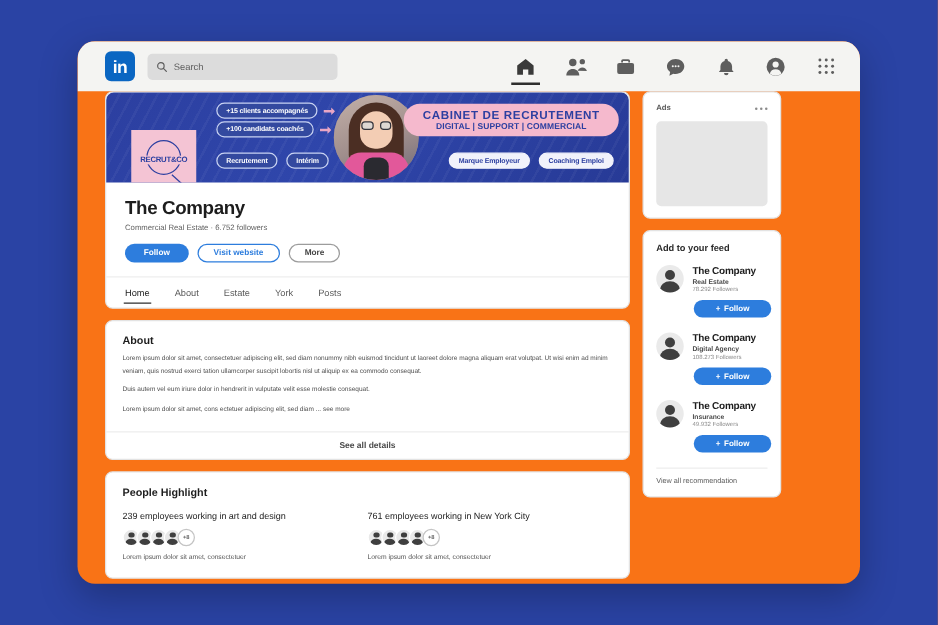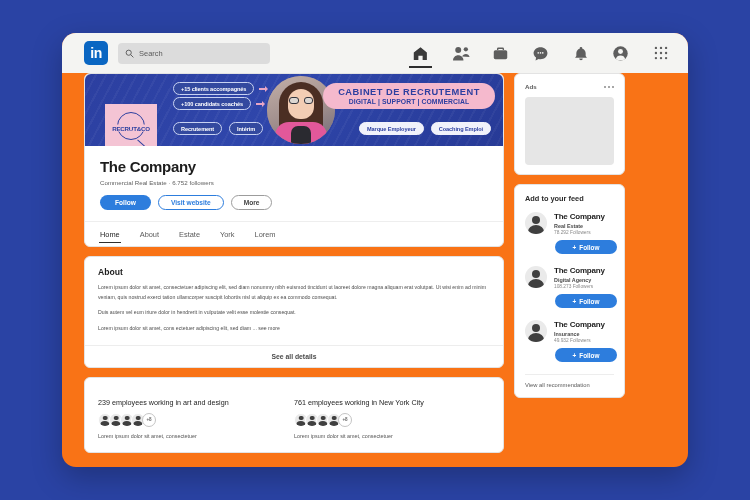--- a/index.html
+++ b/index.html
@@ -362,36 +362,37 @@
               <div class="btn outline-blue">Visit website</div>
               <div class="btn outline-gray">More</div>
             </div>
           </div>
 
           <div class="tabs">
             <div class="tab active">Home</div>
             <div class="tab">About</div>
             <div class="tab">Estate</div>
             <div class="tab">York</div>
-            <div class="tab">Lorem</div>
+            <div class="tab">Posts</div>
           </div>
         </div>
 
         <div class="card">
           <div class="about-body">
             <div class="sec-head">About</div>
             <div class="lorem">Lorem ipsum dolor sit amet, consectetuer adipiscing elit, sed diam nonummy nibh euismod tincidunt ut laoreet dolore magna aliquam erat volutpat. Ut wisi enim ad minim veniam, quis nostrud exerci tation ullamcorper suscipit lobortis nisl ut aliquip ex ea commodo consequat.</div>
             <div class="lorem">Duis autem vel eum iriure dolor in hendrerit in vulputate velit esse molestie consequat.</div>
             <div class="lorem">Lorem ipsum dolor sit amet, cons ectetuer adipiscing elit, sed diam ... see more</div>
           </div>
           <div class="seeall">See all details</div>
         </div>
 
         <div class="card">
           <div class="ph-body">
+            <div class="sec-head">People Highlight</div>
             <div class="ph-cols">
 
               <div class="ph-col">
                 <div class="ph-line">239 employees working in art and design</div>
                 <div class="avatars">
                   <div class="av"></div>
                   <div class="av"></div>
                   <div class="av"></div>
                   <div class="av"></div>
                   <div class="av more">

